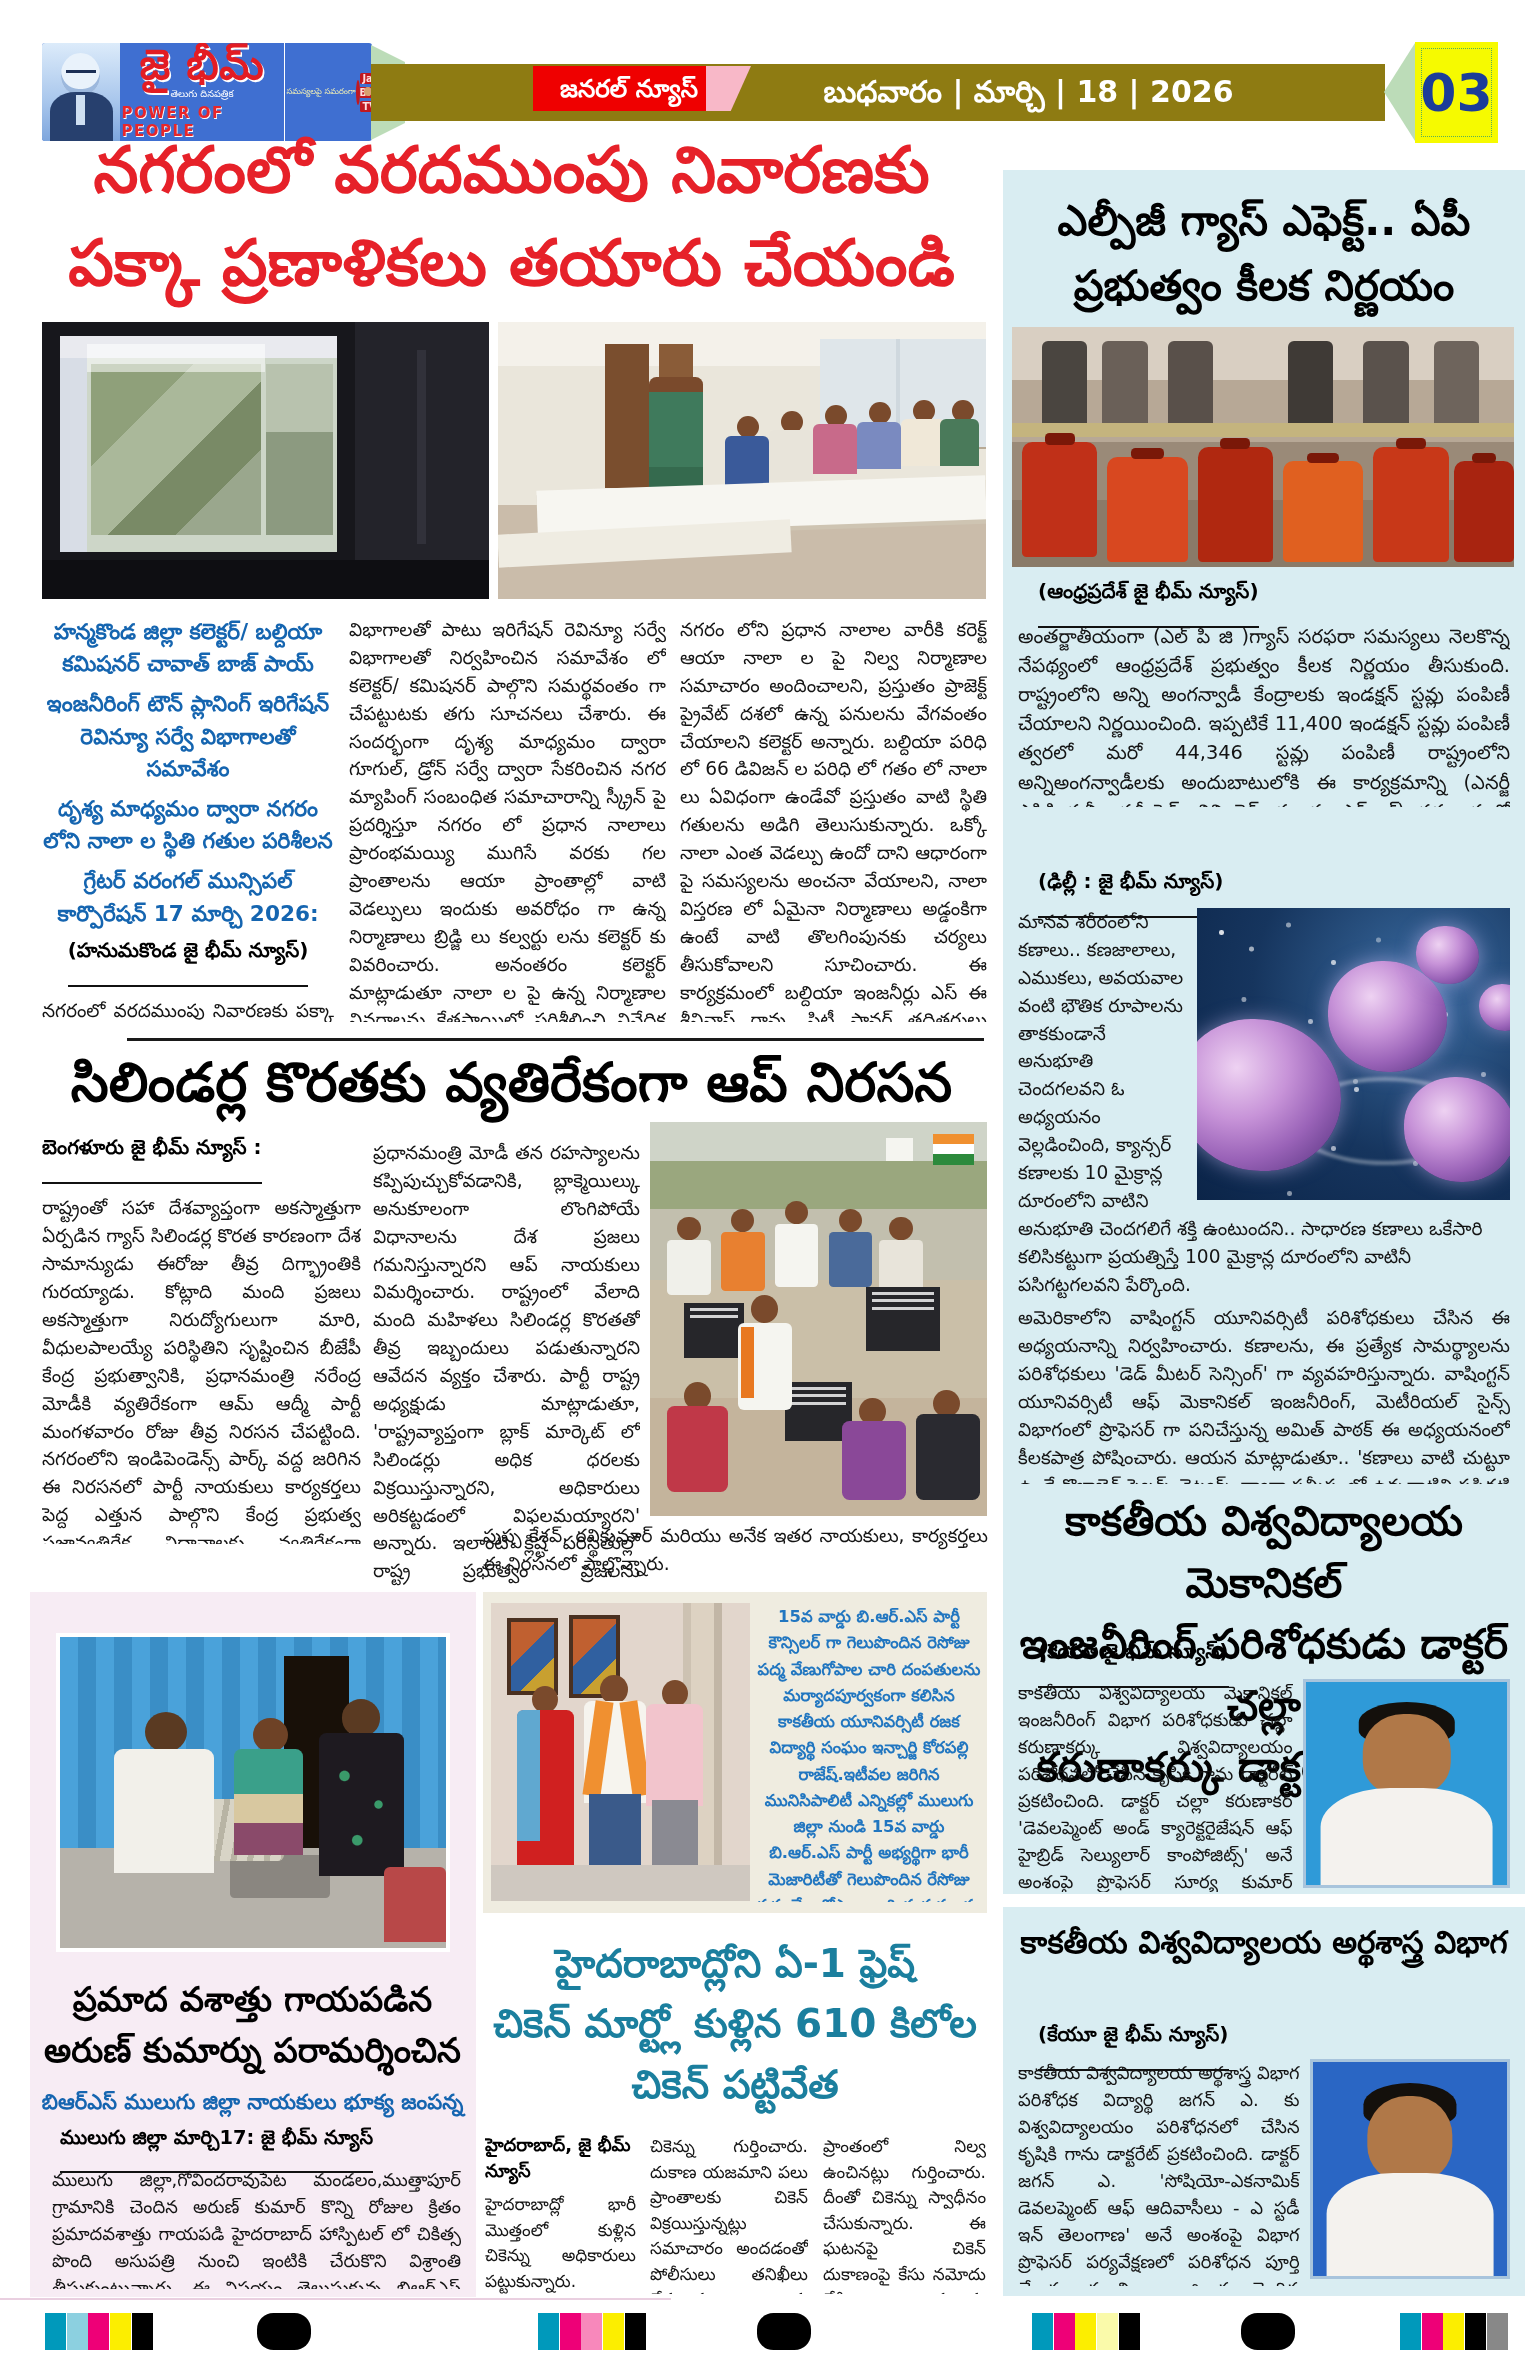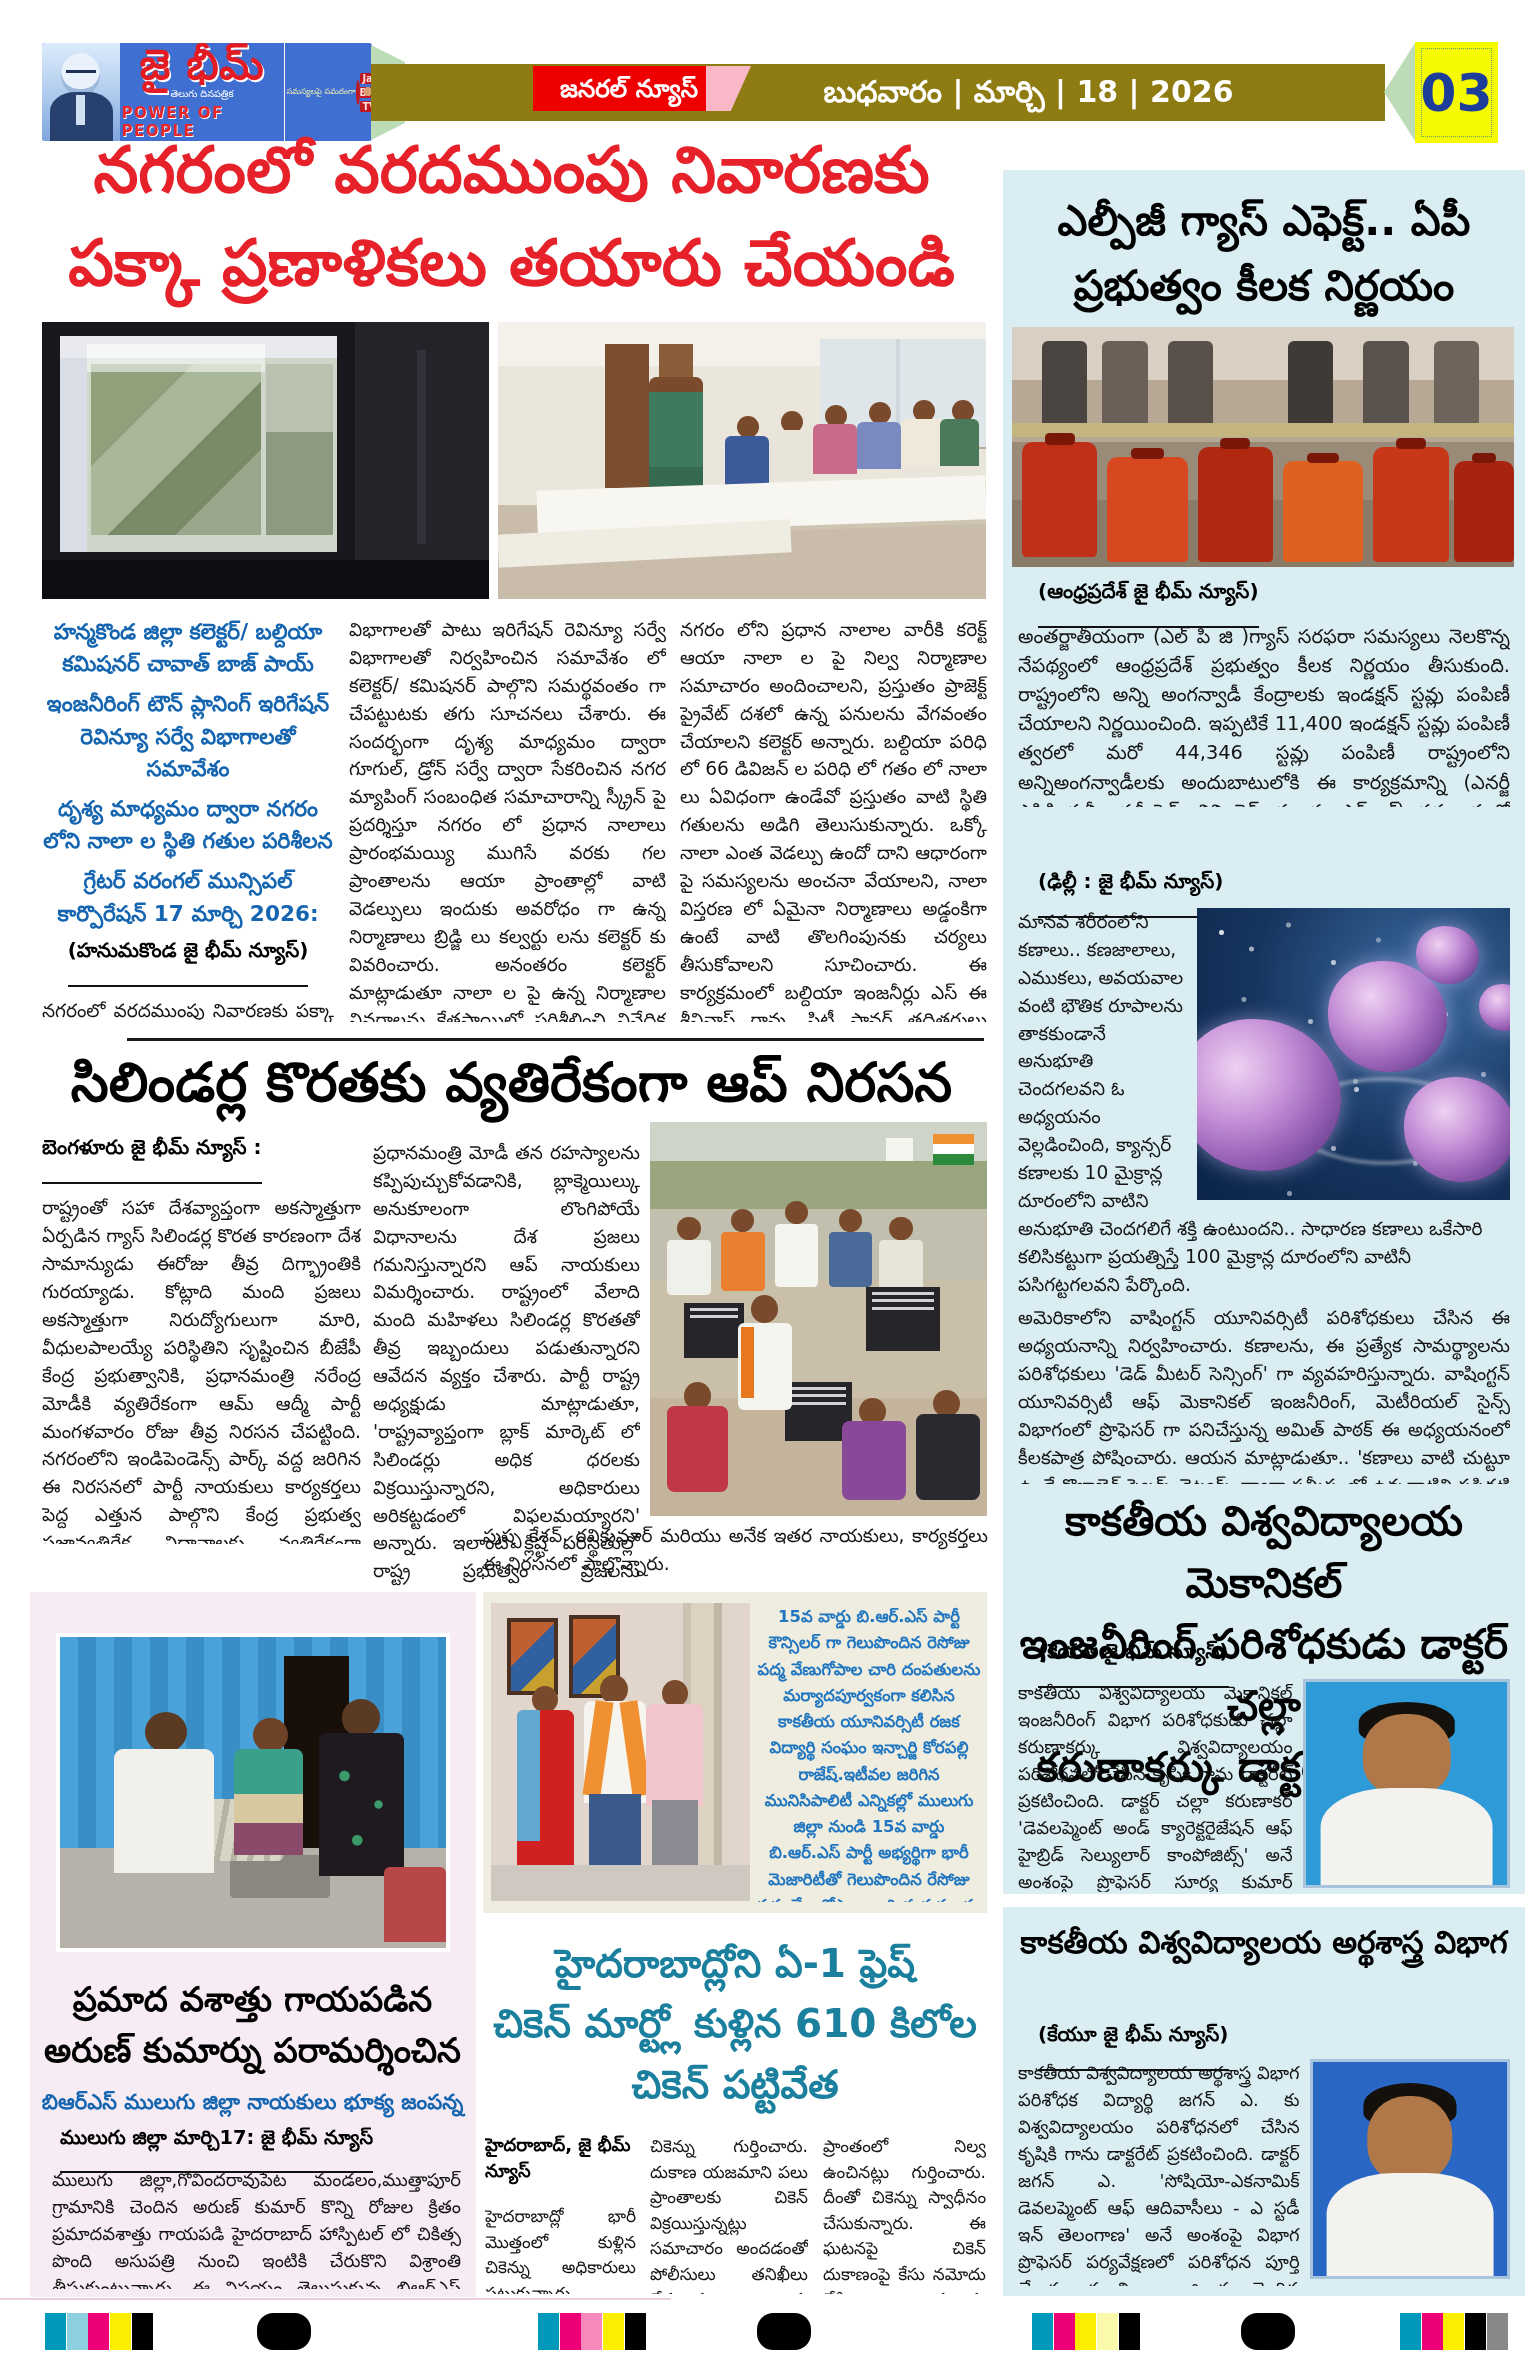--- a/index.html
+++ b/index.html
@@ -390,21 +390,21 @@
     <div class="caption-blue" style="font-size:16.4px; line-height:1.6;">15వ వార్డు బి.ఆర్.ఎస్ పార్టీ కౌన్సిలర్ గా గెలుపొందిన రెసోజు పద్మ వేణుగోపాల చారి దంపతులను మర్యాదపూర్వకంగా కలిసిన కాకతీయ యూనివర్సిటీ రజక విద్యార్థి సంఘం ఇన్చార్జి కోరపల్లి రాజేష్.ఇటీవల జరిగిన మునిసిపాలిటీ ఎన్నికల్లో ములుగు జిల్లా నుండి 15వ వార్డు బి.ఆర్.ఎస్ పార్టీ అభ్యర్థిగా భారీ మెజారిటీతో గెలుపొందిన రేసోజు పద్మ వేణుగోపాల చారి దంపతులను మలుగులో వారి నివాసంలో మర్యాదపూర్వకంగా కలిసి శుభాకాంక్షలు తెలియజేసిన కోరపల్లి రాజేష్.</div>
 
   </div>
 
   <div class="abs" style="left:477px; top:1934px; width:516px; text-align:center; color:#1b7f9e; font-size:39px; font-weight:800; line-height:1.55;">
     <div>హైదరాబాద్లోని ఏ-1 ఫ్రెష్</div>
     <div>చికెన్ మార్ట్లో కుళ్లిన 610 కిలోల</div>
     <div>చికెన్ పట్టివేత</div>
   </div>
   <div class="abs" style="left:485px; top:2134px; width:151px; height:160px; overflow:hidden;">
-    <div style="font-size:18px; font-weight:700; margin-bottom:18px;">హైదరాబాద్, జై భీమ్ న్యూస్</div>
+    <div style="font-size:18px; font-weight:700; margin-bottom:6px;">హైదరాబాద్, జై భీమ్ న్యూస్</div>
     <div class="body-text" style="font-size:17px;">హైదరాబాద్లో భారీ మొత్తంలో కుళ్లిన చికెన్ను అధికారులు పట్టుకున్నారు. మలక్పేట్ పరిధిలోని ఏ-1 ఫ్రెష్ చికెన్ మార్ట్లో పోలీసులు తనిఖీలు నిర్వహించారు. పోలీసులు సుమారు 610 కిలోల కుళ్లిన</div>
   </div>
   <div class="abs body-text" style="left:650px; top:2134px; width:158px; height:160px; font-size:17px;">చికెన్ను గుర్తించారు. దుకాణ యజమాని పలు ప్రాంతాలకు చికెన్ విక్రయిస్తున్నట్లు సమాచారం అందడంతో పోలీసులు తనిఖీలు చేపట్టారు. ఈ సందర్భంగా మాంసం ధ్రువపత్రాలను తనిఖీ చేశారు. గడువు ముగిసినట్లు గుర్తించి సీజ్ చేశారు.</div>
   <div class="abs body-text" style="left:823px; top:2134px; width:163px; height:160px; font-size:17px;">ప్రాంతంలో నిల్వ ఉంచినట్లు గుర్తించారు. దీంతో చికెన్ను స్వాధీనం చేసుకున్నారు. ఈ ఘటనపై చికెన్ దుకాణంపై కేసు నమోదు చేసి దర్యాప్తు చేస్తున్నారు. పోలీసులు నిందితుడిని అదుపులోకి తీసుకున్నారు.</div>
 
   <div class="abs" style="left:0; top:2298px; width:671px; height:2.2px; background:#e9cfe0;"></div>
   <div class="abs" style="left:45px; top:2313px;">
     <span class="swatch" style="background:#0099bb;"></span><span class="swatch" style="background:#8cd0e0;"></span><span class="swatch" style="background:#ee0077;"></span><span class="swatch" style="background:#fcee00;"></span><span class="swatch" style="background:#000;"></span>
   </div>
   <div class="blob" style="left:257px; top:2313px;"></div>

